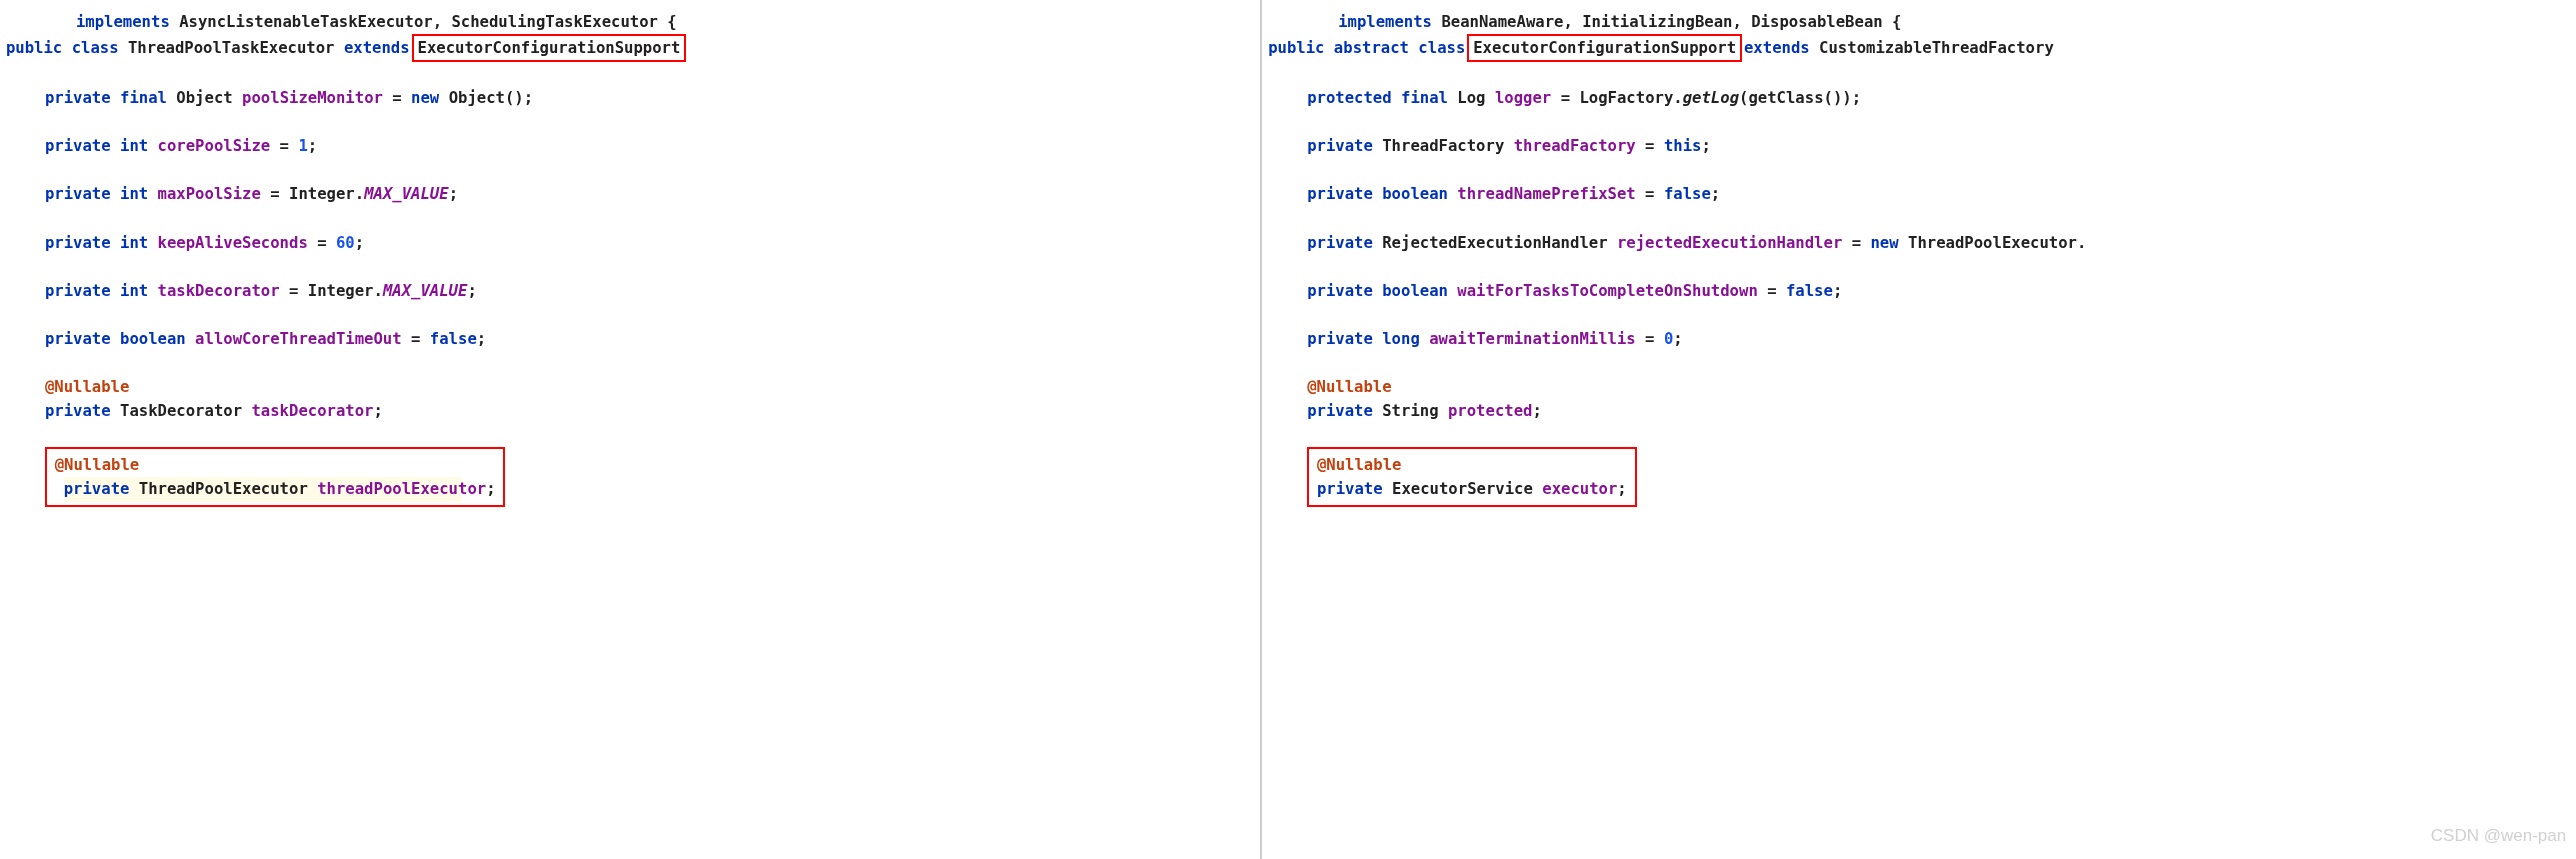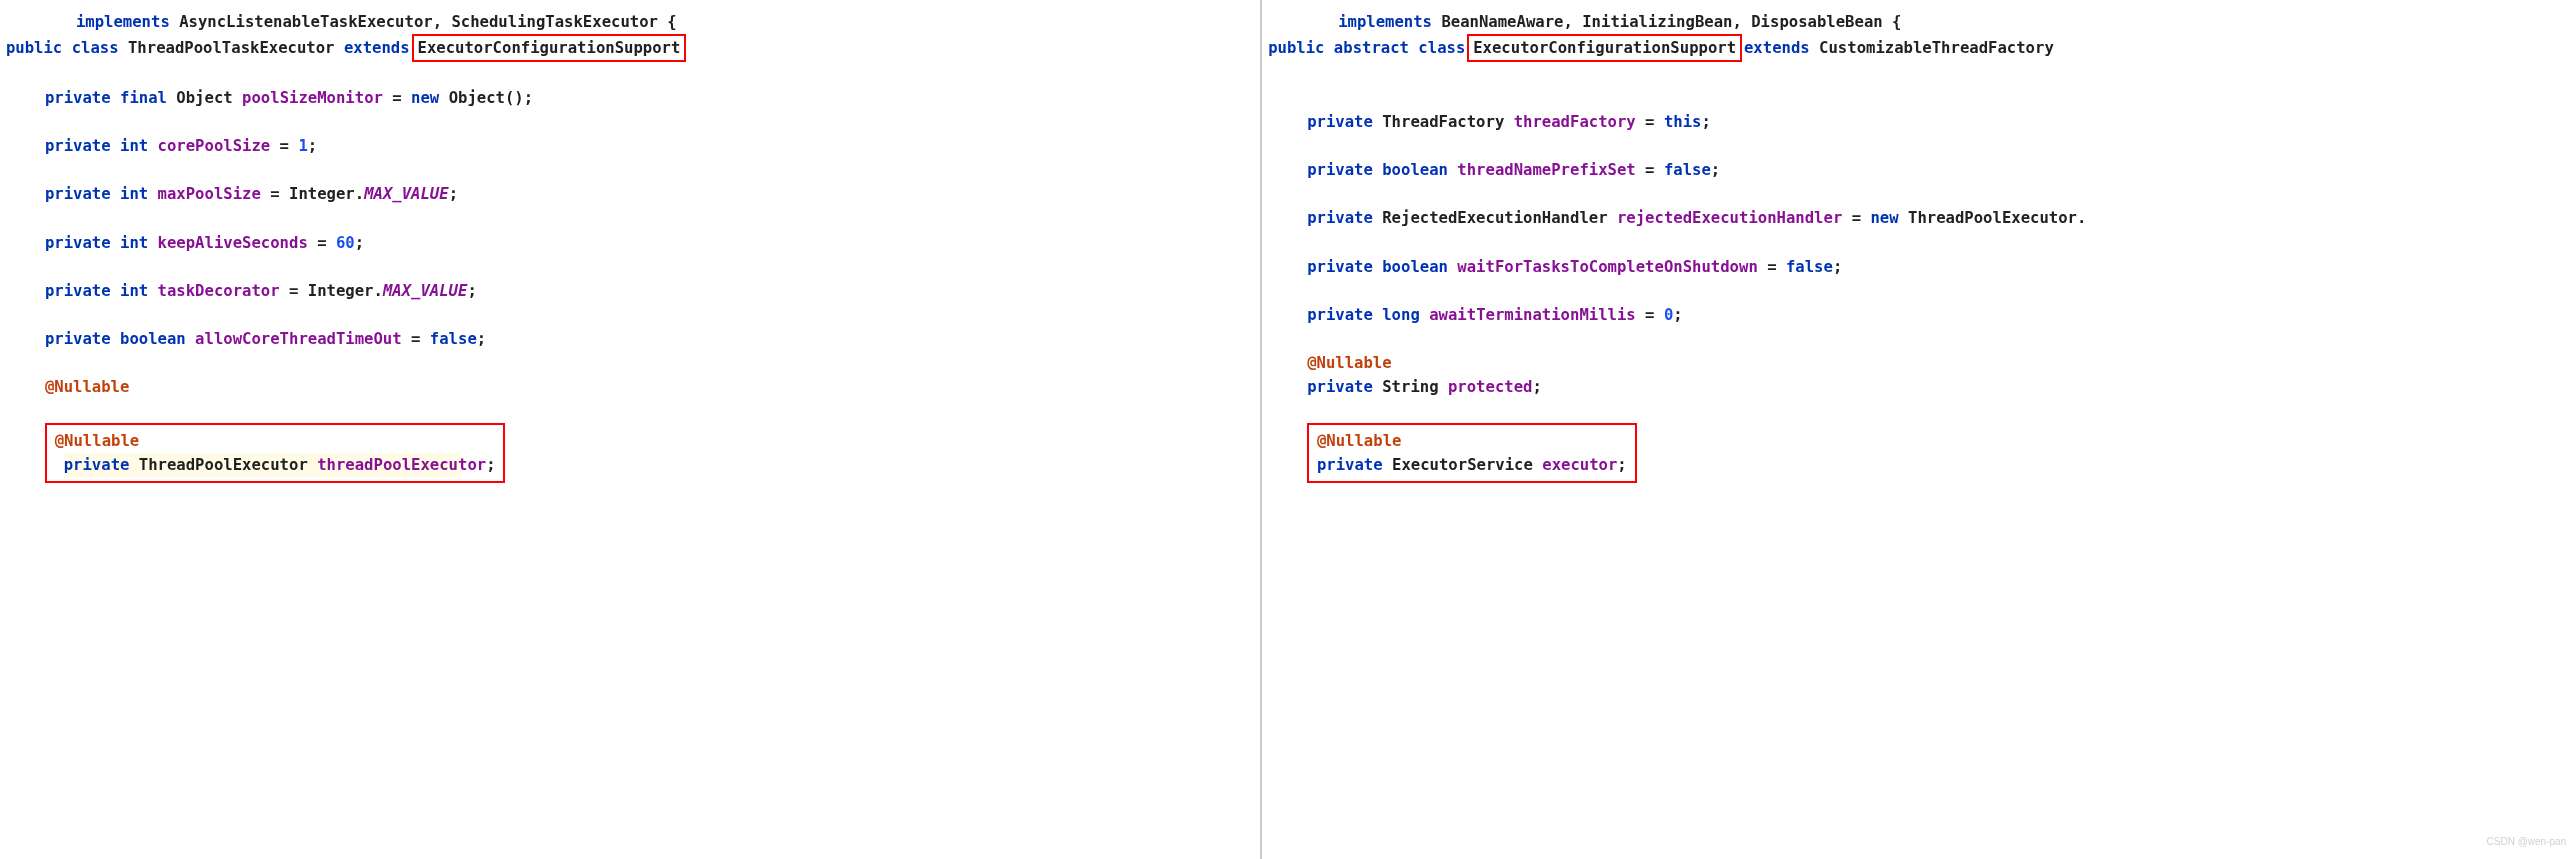--- a/index.html
+++ b/index.html
@@ -55,21 +55,21 @@
     }
     .highlighted-line {
       background: linear-gradient(to right, #fffbe6 0%, #fffbe6 92%, transparent 92%);
       margin-left: 9px;
     }
     .watermark {
       position: absolute;
       bottom: 9.8px;
       right: 9.8px;
       color: #d0d0d0;
-      font-size: 10px;
+      font-size: 17px;
       font-weight: normal;
       font-family: sans-serif;
     }
   </style>
 </head>
 <body>
 
 <div class="panel panel-left">
   <div class="code-line indent-2"><span class="kw">implements</span> <span class="type">AsyncListenableTaskExecutor, SchedulingTaskExecutor {</span></div>
   <div class="code-line"><span class="kw">public</span> <span class="kw">class</span> <span class="type">ThreadPoolTaskExecutor</span> <span class="kw">extends</span><span class="red-box"><span class="type">ExecutorConfigurationSupport</span></span></div>
@@ -87,35 +87,37 @@
   <div class="code-line indent-1"><span class="kw">private int</span> <span class="field">keepAliveSeconds</span><span class="pun"> = </span><span class="num">60</span><span class="pun">;</span></div>
   <div class="blank"></div>
 
   <div class="code-line indent-1"><span class="kw">private int</span> <span class="field">taskDecorator</span><span class="pun"> = Integer.</span><span class="field italic">MAX_VALUE</span><span class="pun">;</span></div>
   <div class="blank"></div>
 
   <div class="code-line indent-1"><span class="kw">private boolean</span> <span class="field">allowCoreThreadTimeOut</span><span class="pun"> = </span><span class="kw">false</span><span class="pun">;</span></div>
   <div class="blank"></div>
 
   <div class="code-line indent-1"><span class="ann">@Nullable</span></div>
+  <div class="code-line indent-1"><span class="kw">private</span><span class="type"> TaskDecorator </span><span class="field">taskDecorator</span><span class="pun">;</span></div>
   <div class="blank"></div>
 
   <div class="indent-1">
     <div class="red-field-box">
       <div class="code-line"><span class="ann">@Nullable</span></div>
       <div class="code-line highlighted-line"><span class="kw">private</span><span class="type"> ThreadPoolExecutor </span><span class="field">threadPoolExecutor</span><span class="pun">;</span></div>
     </div>
   </div>
 </div>
 
 <div class="panel panel-right">
   <div class="code-line indent-2"><span class="kw">implements</span> <span class="type">BeanNameAware, InitializingBean, DisposableBean {</span></div>
   <div class="code-line"><span class="kw">public</span> <span class="kw">abstract</span> <span class="kw">class</span><span class="red-box"><span class="type">ExecutorConfigurationSupport</span></span><span class="kw">extends</span><span class="type"> CustomizableThreadFactory</span></div>
   <div class="blank"></div>
 
+  <div class="code-line indent-1"><span class="kw">protected final</span><span class="type"> Log </span><span class="field">logger</span><span class="pun"> = LogFactory.</span><span class="type italic">getLog</span><span class="pun">(getClass());</span></div>
   <div class="blank"></div>
 
   <div class="code-line indent-1"><span class="kw">private</span><span class="type"> ThreadFactory </span><span class="field">threadFactory</span><span class="pun"> = </span><span class="kw">this</span><span class="pun">;</span></div>
   <div class="blank"></div>
 
   <div class="code-line indent-1"><span class="kw">private boolean</span> <span class="field">threadNamePrefixSet</span><span class="pun"> = </span><span class="kw">false</span><span class="pun">;</span></div>
   <div class="blank"></div>
 
   <div class="code-line indent-1"><span class="kw">private</span><span class="type"> RejectedExecutionHandler </span><span class="field">rejectedExecutionHandler</span><span class="pun"> = </span><span class="kw">new</span><span class="type"> ThreadPoolExecutor.</span></div>
   <div class="blank"></div>

